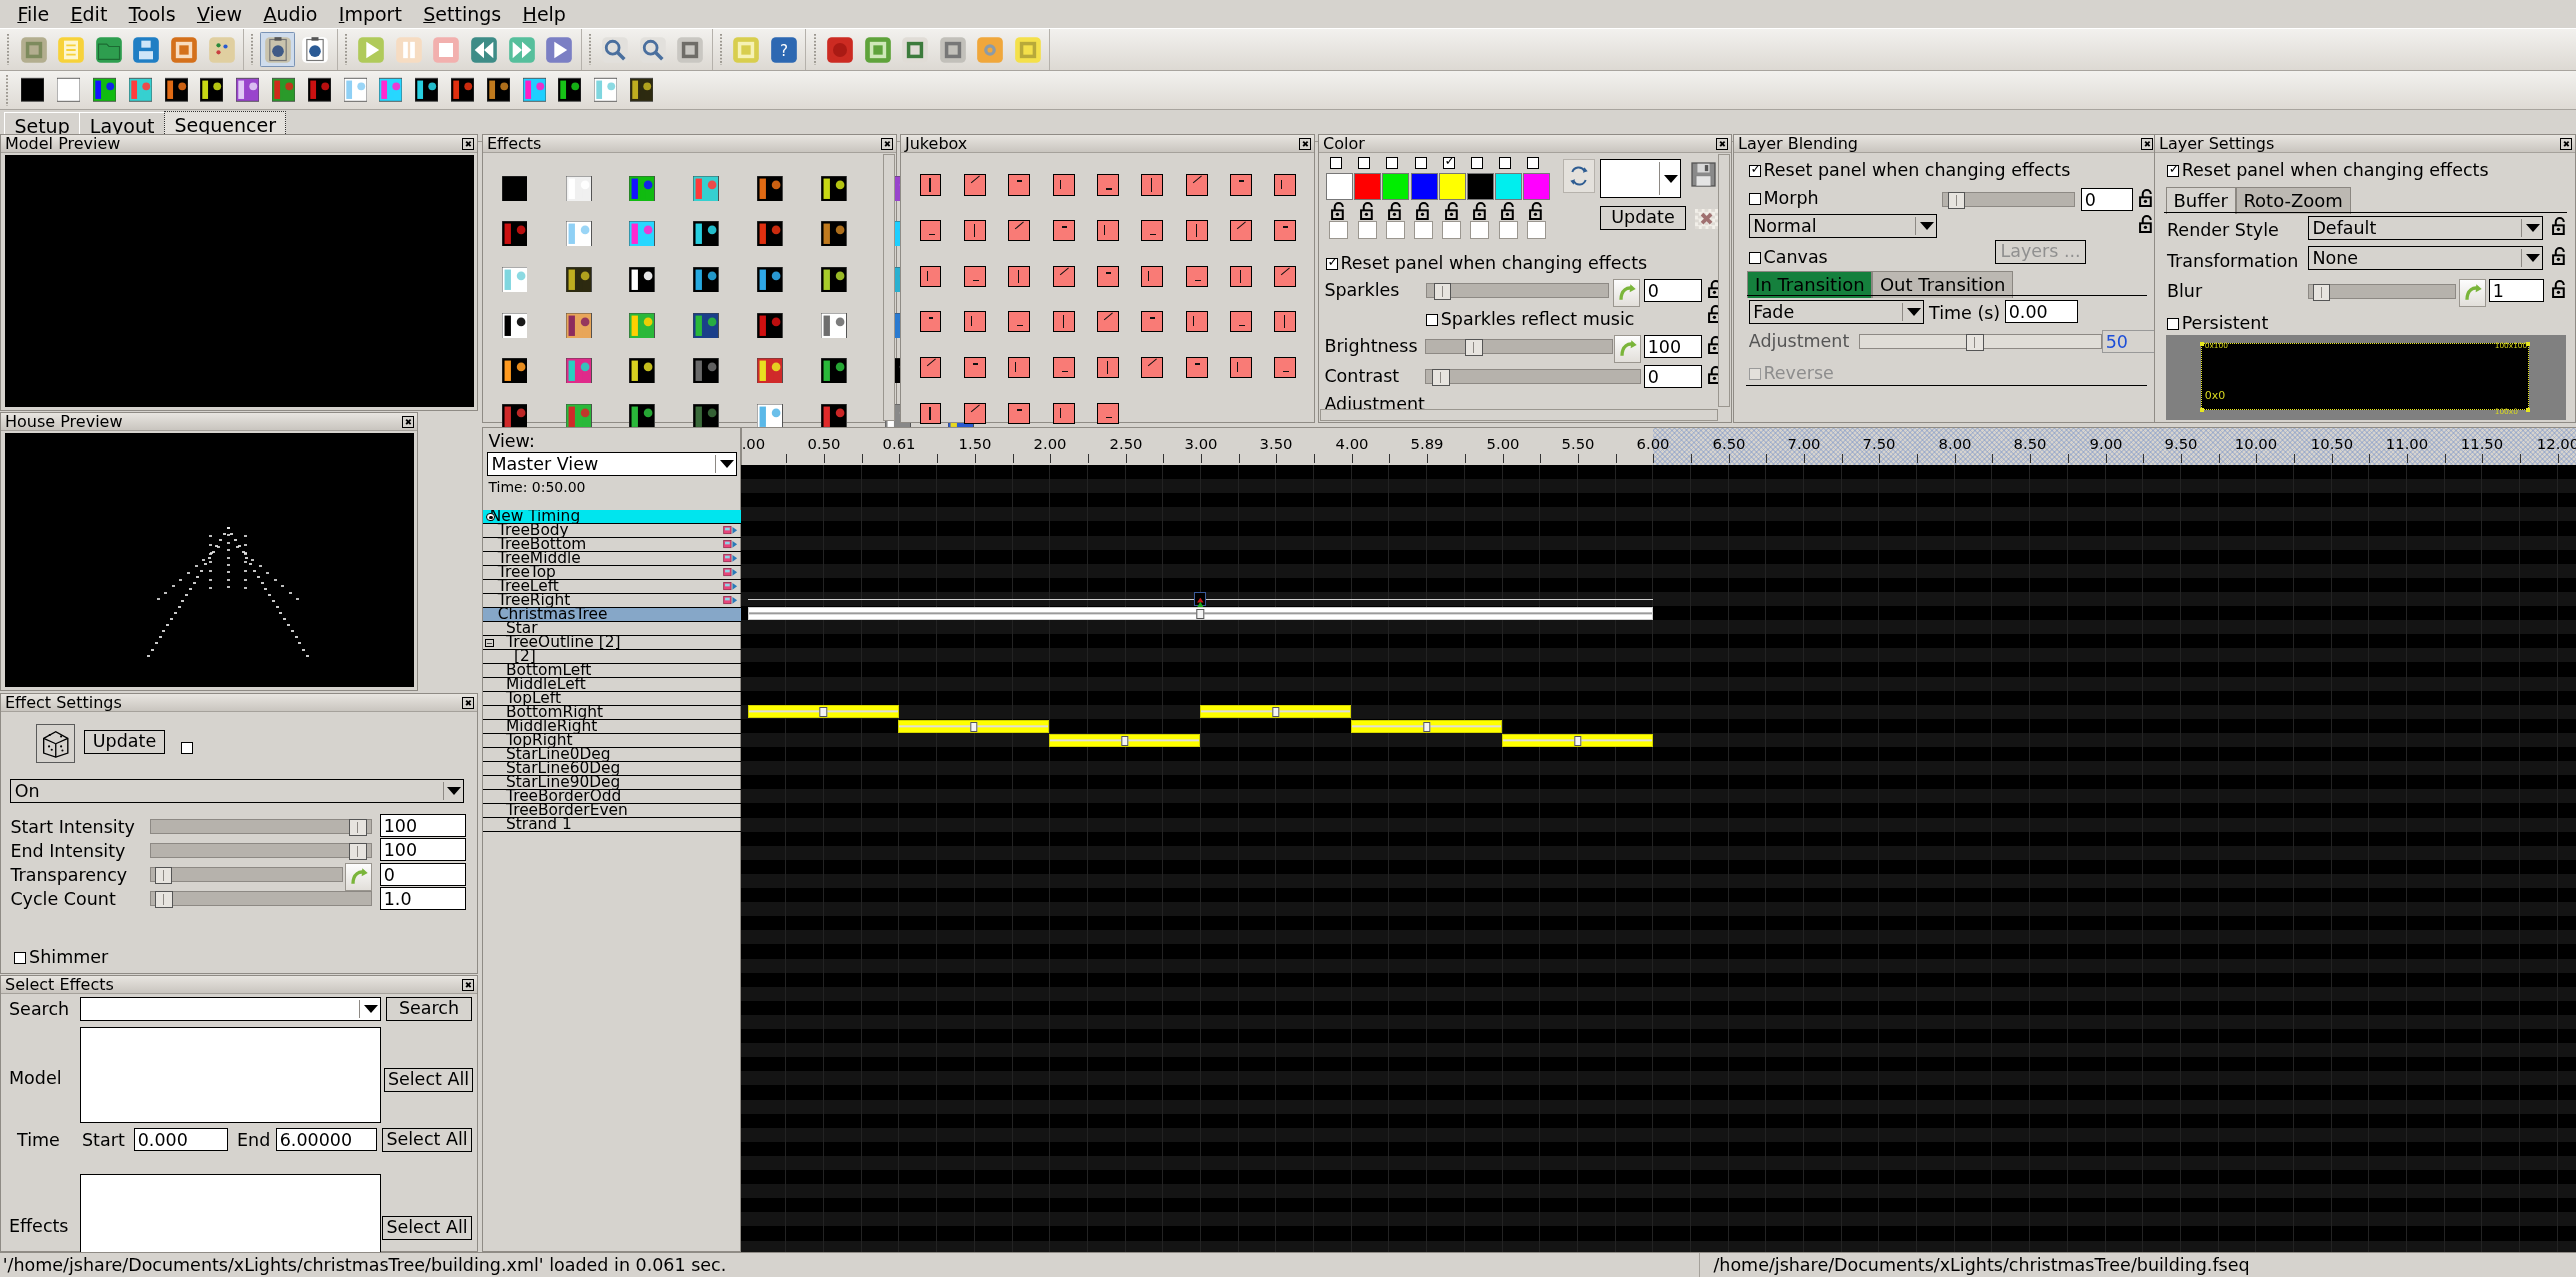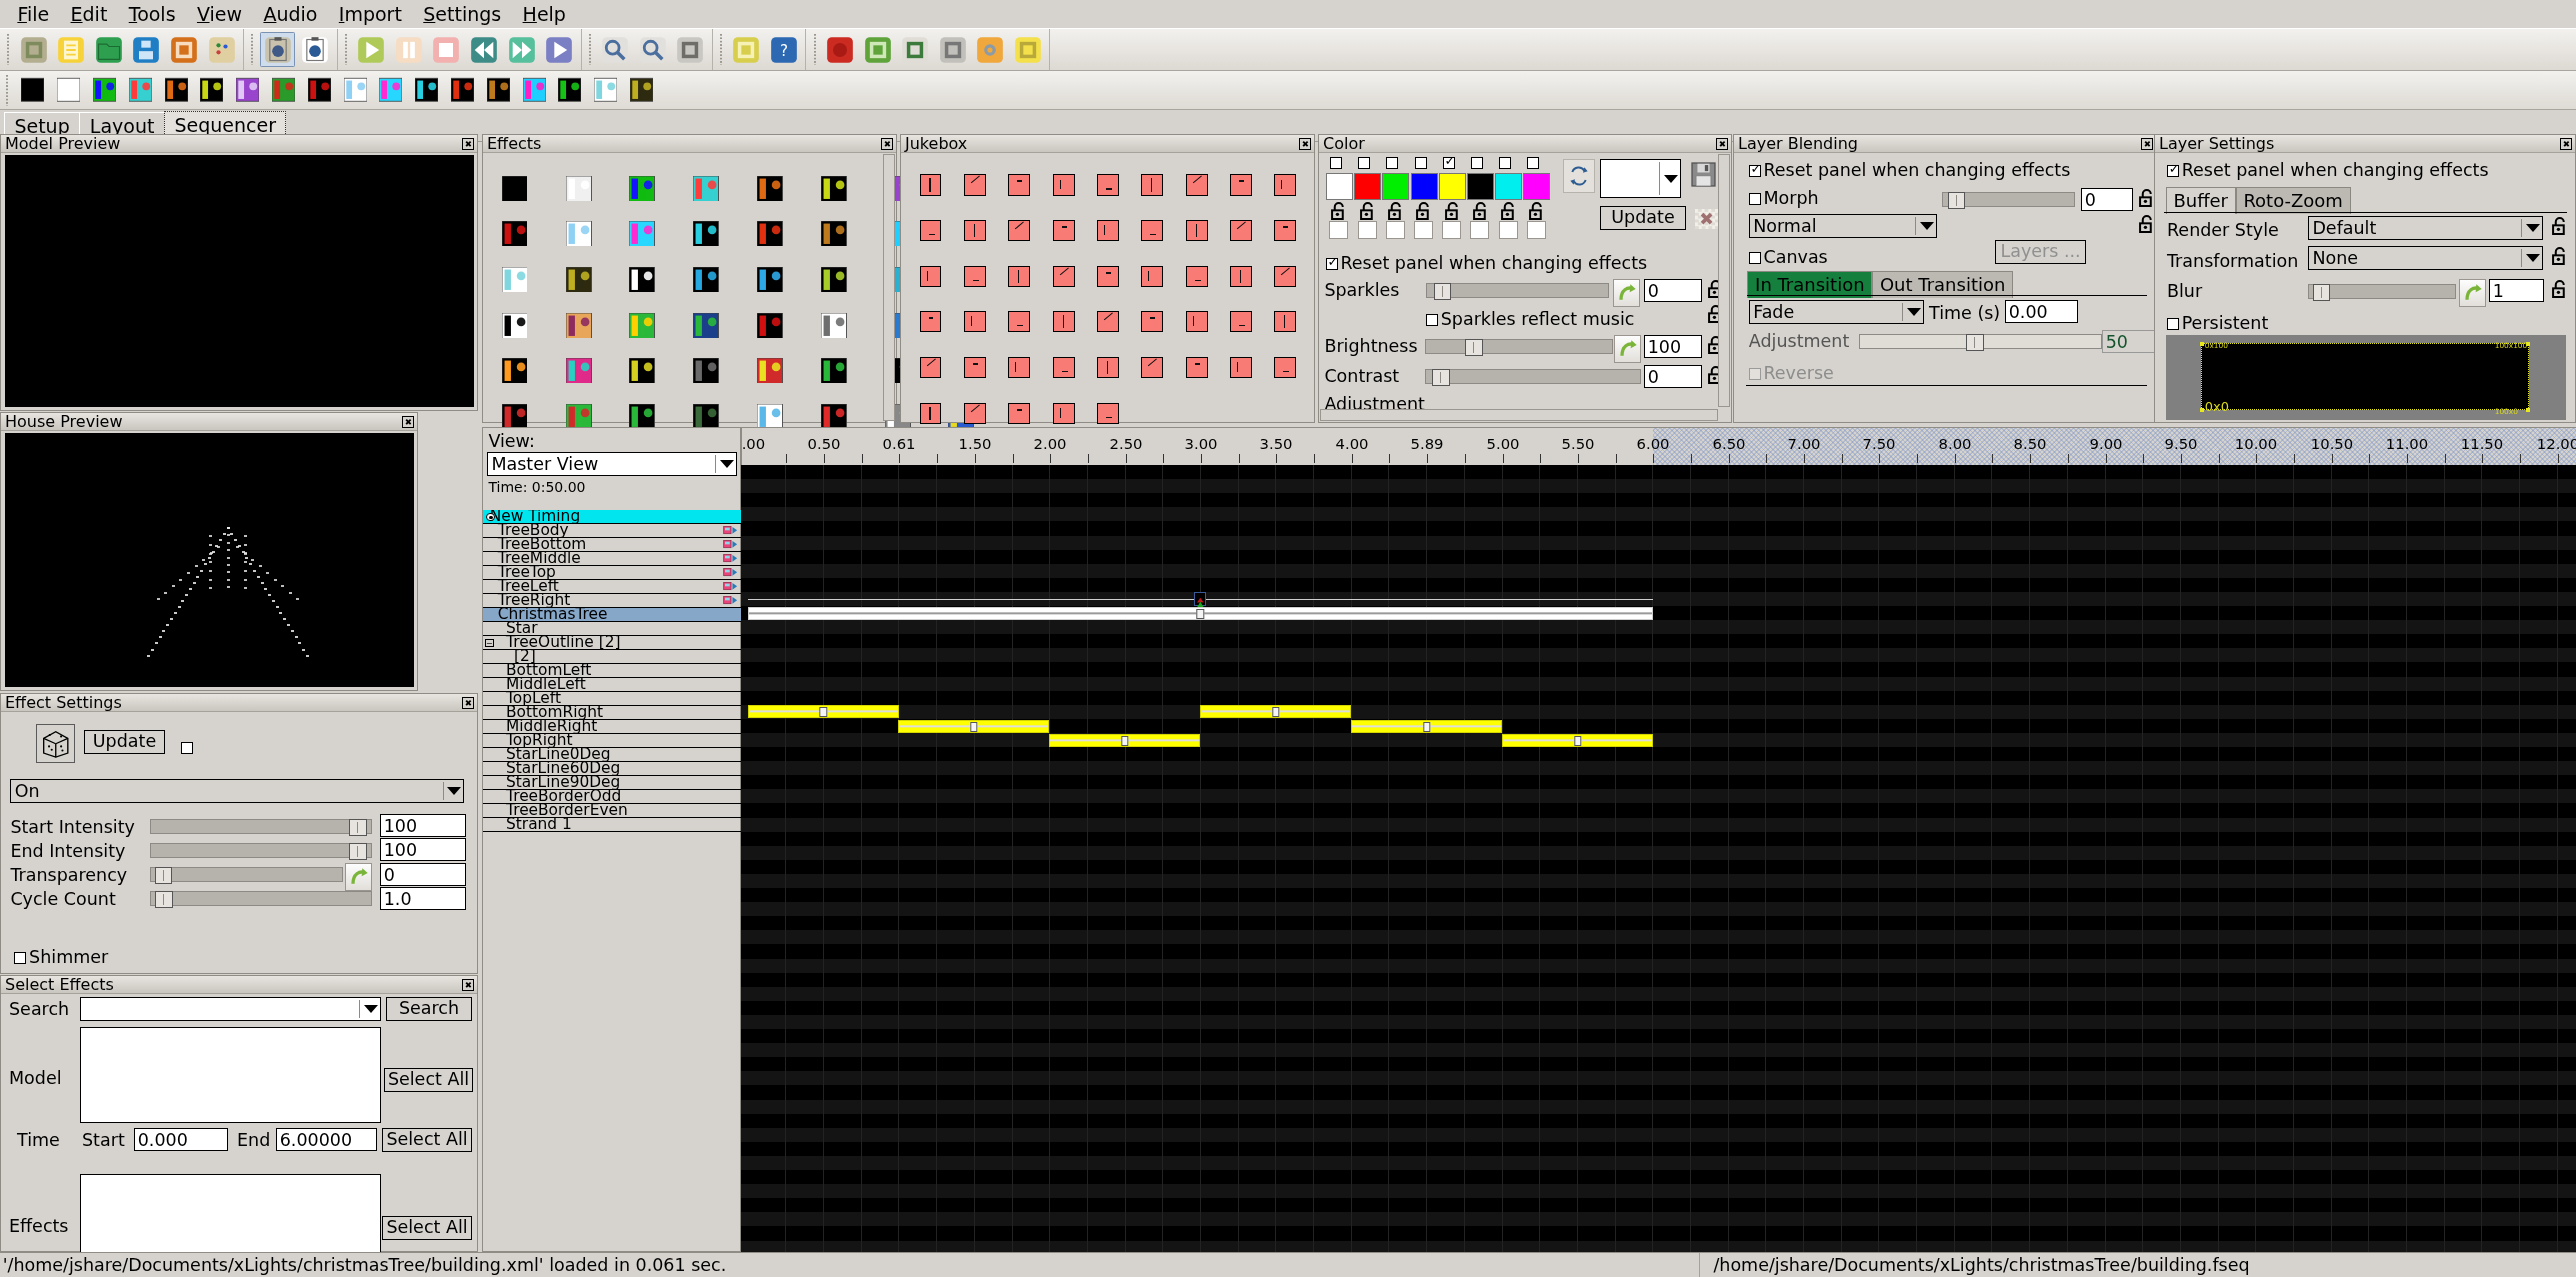--- a/index.html
+++ b/index.html
@@ -120,21 +120,21 @@
   .pin::after { content: "\2716"; font-size: 8.7px; }
 
   
   .lbl { font-size: 17.5px; white-space: nowrap; }
   .txtbox {
     background: #fff; border: 0.7px solid #000;
     font-size: 17.5px; padding: 0.7px 2.7px;
     height: 23px; line-height: 20px;
     overflow: hidden; white-space: nowrap;
   }
-  .txtbox.disabled { background:#d6d3ce; color:#14532d; border-color:#999;}
+  .txtbox.disabled { background:#d6d3ce; color:#1d4ed8; border-color:#999;}
   .combo {
     background: #d6d3ce; border: 0.7px solid #000;
     height: 24px; display: flex; align-items: center;
     font-size: 17.5px; padding-left: 3.4px; position: relative;
   }
   .combo .arrow {
     position: absolute; right: 2px; top: 50%; transform: translateY(-50%);
     width: 0; height: 0;
     border-left: 7.4px solid transparent;
     border-right: 7.4px solid transparent;
@@ -1640,21 +1640,21 @@
   </div>
 
   <div style="position:absolute;left:10.7px;top:200px;width:400px;height:85px;background:#808080;">
     <div style="position:absolute;left:35px;top:8px;width:328px;height:67px;background:#000;border:0.7px dotted #e8e820;"></div>
     <div id="bufcorners">
         <div style="position: absolute; left: 34px; top: 6.7px; width: 4px; height: 4px; background: rgb(232, 232, 32);"></div>
         <div style="position: absolute; left: 39px; top: 6px; font-size: 7.4px; color: rgb(216, 216, 32); white-space: nowrap;">0x100</div>
         <div style="position: absolute; left: 360px; top: 6.7px; width: 4px; height: 4px; background: rgb(232, 232, 32);"></div>
         <div style="position: absolute; left: 329px; top: 6px; font-size: 7.4px; color: rgb(216, 216, 32); white-space: nowrap;">100x100</div>
         <div style="position: absolute; left: 34px; top: 73px; width: 4px; height: 4px; background: rgb(232, 232, 32);"></div>
-        <div style="position: absolute; left: 39px; top: 64px; font-size: 13px; color: rgb(216, 216, 32); white-space: nowrap;">0x0</div>
+        <div style="position: absolute; left: 39px; top: 54px; font-size: 11px; color: rgb(216, 216, 32); white-space: nowrap;">0x0</div>
         <div style="position: absolute; left: 360px; top: 73px; width: 4px; height: 4px; background: rgb(232, 232, 32);"></div>
         <div style="position: absolute; left: 329px; top: 72px; font-size: 7.4px; color: rgb(216, 216, 32); white-space: nowrap;">100x0</div>
       </div>
   </div>
 </div>
 
 <div id="seq-rowhdr" style="left:482px;top:427px;width:259px;height:825px;">
   <span class="lbl" style="position:absolute;left:5.4px;top:2.7px;font-size:17.5px;">View:</span>
   <div class="combo" style="position:absolute;left:4px;top:24px;width:250px;background:#fff;">
     <span>Master View</span>

